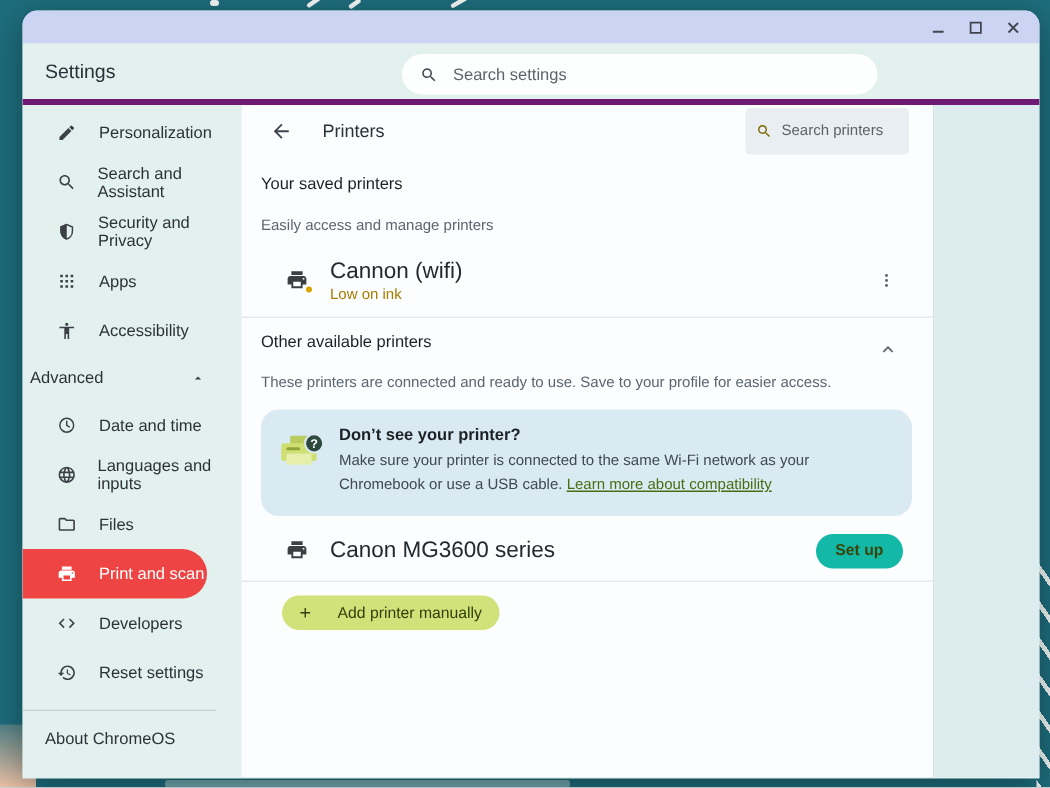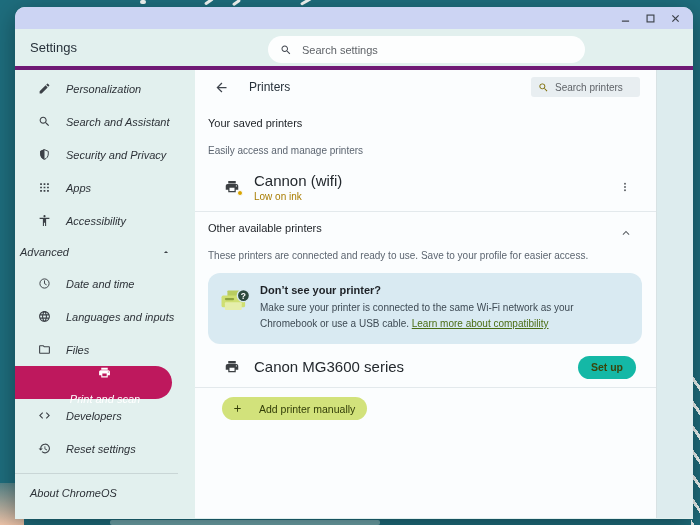--- a/index.html
+++ b/index.html
@@ -32,44 +32,44 @@
   .search-pill { position:absolute; left:253px; top:7px; width:317px; height:27px;
     background:#fdfefe; border-radius:14px; display:flex; align-items:center; padding:0 12px; gap:10px; }
   .search-pill svg { flex:0 0 auto; color:#424750; }
   .search-pill input { border:none; outline:none; background:transparent; flex:1;
     font-family:inherit; font-size:11px; color:#202124; }
   .search-pill input::placeholder { color:#5f6368; }
 
   .body { display:flex; height:448px; }
 
   
-  .sidebar { width:180px; background:#e2f0ee; padding-top:2px; flex:0 0 auto;font-style:italic; }
+  .sidebar { width:146px; background:#e2f0ee; padding-top:2px; flex:0 0 auto; }
   .nav-item { height:33px; display:flex; align-items:center; padding-left:23px; gap:14px;
     color:#2d3238; cursor:default; }
   .nav-item .nav-ic { width:14px; height:14px; display:flex; align-items:center; color:#3c4147; }
   .nav-item .nav-label { font-size:11px; }
-  .nav-item.selected { background:#be185d; color:#ffffff; margin-right:23px;
-    border-radius:0 17px 17px 0;flex-direction:column; }
+  .nav-item.selected { background:#ef4444; color:#ffffff; margin-right:23px;
+    border-radius:0 17px 17px 0; }
   .nav-item.selected .nav-ic { color:#ffffff; }
   .adv-row { height:30px; display:flex; align-items:center; justify-content:space-between;
     padding:0 24px 0 5px; font-size:11px; color:#2d3238; }
   .adv-row svg { color:#3c4147; }
   .side-div { height:1px; background:#c9d6d6; margin:8px 17px 0 0; }
   .about-row { height:38px; display:flex; align-items:center; padding-left:15px;
     font-size:11px; color:#2d3238; }
 
   
   .main { width:462px; background:#fbfdfe; position:relative; flex:0 0 auto;
     border-right:1px solid #d8e2e4; }
   .right-strip { flex:1; background:#ddecee; }
 
   .page-head { height:34px; display:flex; align-items:center; padding:0 16px 0 19px; }
   .back-btn { width:16px; height:16px; color:#3f454d; display:flex; align-items:center; }
   .page-title { font-size:12px; color:#27313a; margin-left:19px; }
-  .search-printers { margin-left:auto; width:109px; height:20px; background:#e8eef1;
+  .search-printers { margin-left:auto; width:109px; height:31px; background:#e8eef1;
     border-radius:3px; display:flex; align-items:center; padding:0 7px; gap:6px; }
   .search-printers svg { color:#7c6a00; flex:0 0 auto; }
   .search-printers input { border:none; outline:none; background:transparent; flex:1; min-width:0;
     font-family:inherit; font-size:10px; color:#202124; }
   .search-printers input::placeholder { color:#5f6368; }
 
   .sect-head { padding:13px 24px 0 13px; }
   .sect-title { font-size:11px; color:#1d2126; }
   .sect-sub { font-size:10px; color:#5c6570; margin-top:16px; }
 

